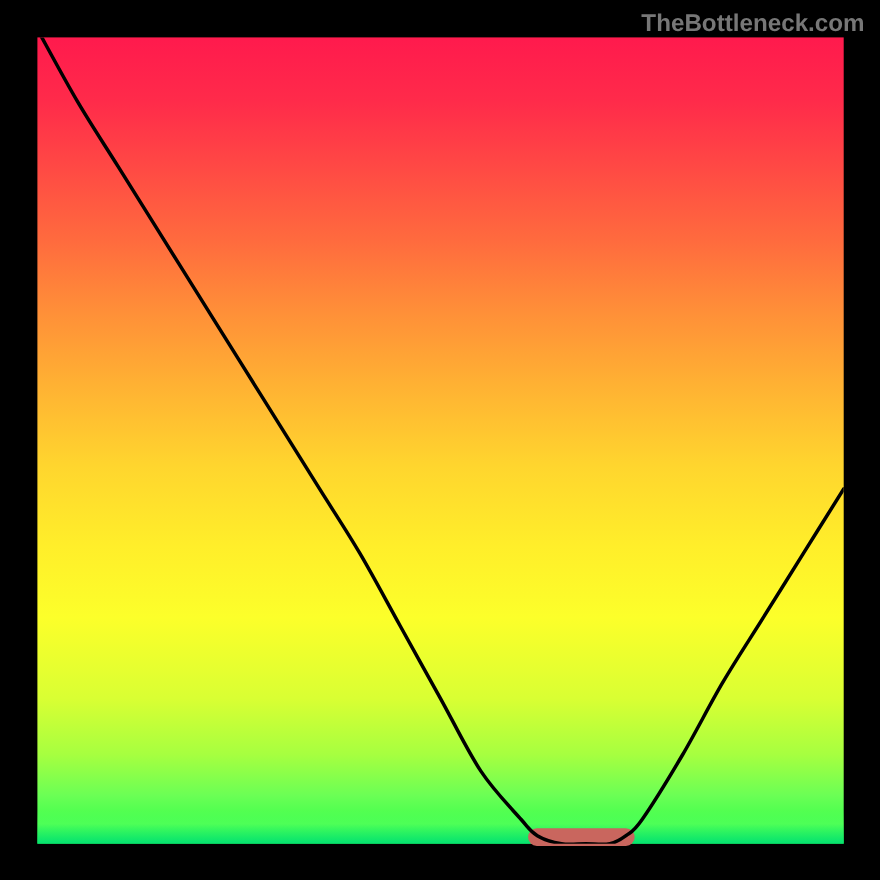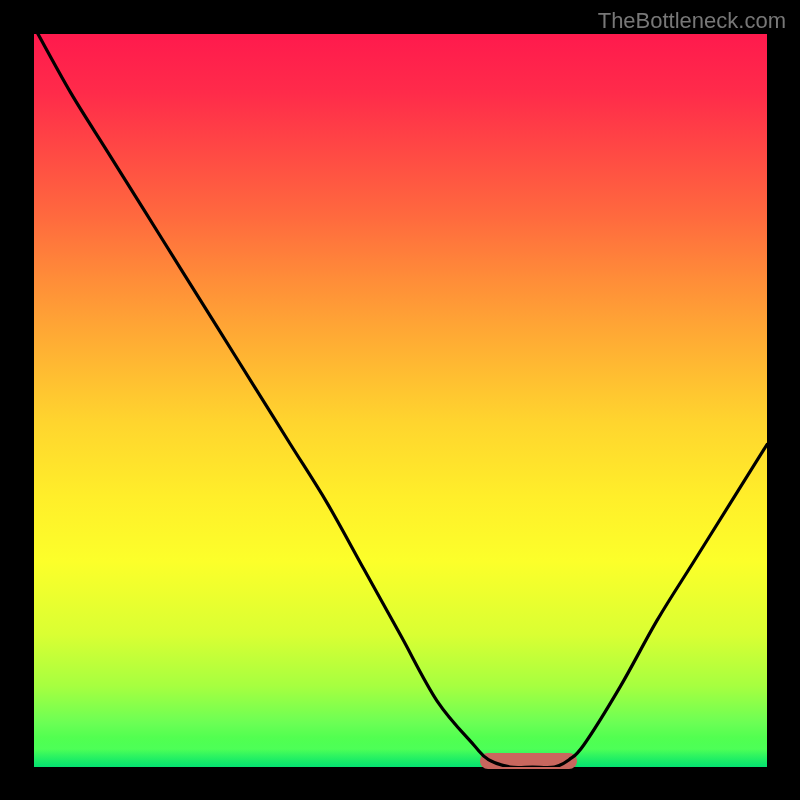--- a/index.html
+++ b/index.html
@@ -10,21 +10,21 @@
     position: relative;
     font-family: Arial, sans-serif;
     overflow: hidden;
   }
   .watermark {
     position: absolute;
     top: 8px;
     right: 14px;
     color: #777;
     font-size: 22px;
-    font-weight: 400;
+    font-weight: 700;
     z-index: 10;
   }
   .plot-area {
     position: absolute;
     left: 34px;
     top: 34px;
     width: 733px;
     height: 733px;
     background: linear-gradient(to bottom,
       #ff1a4d 0%,

